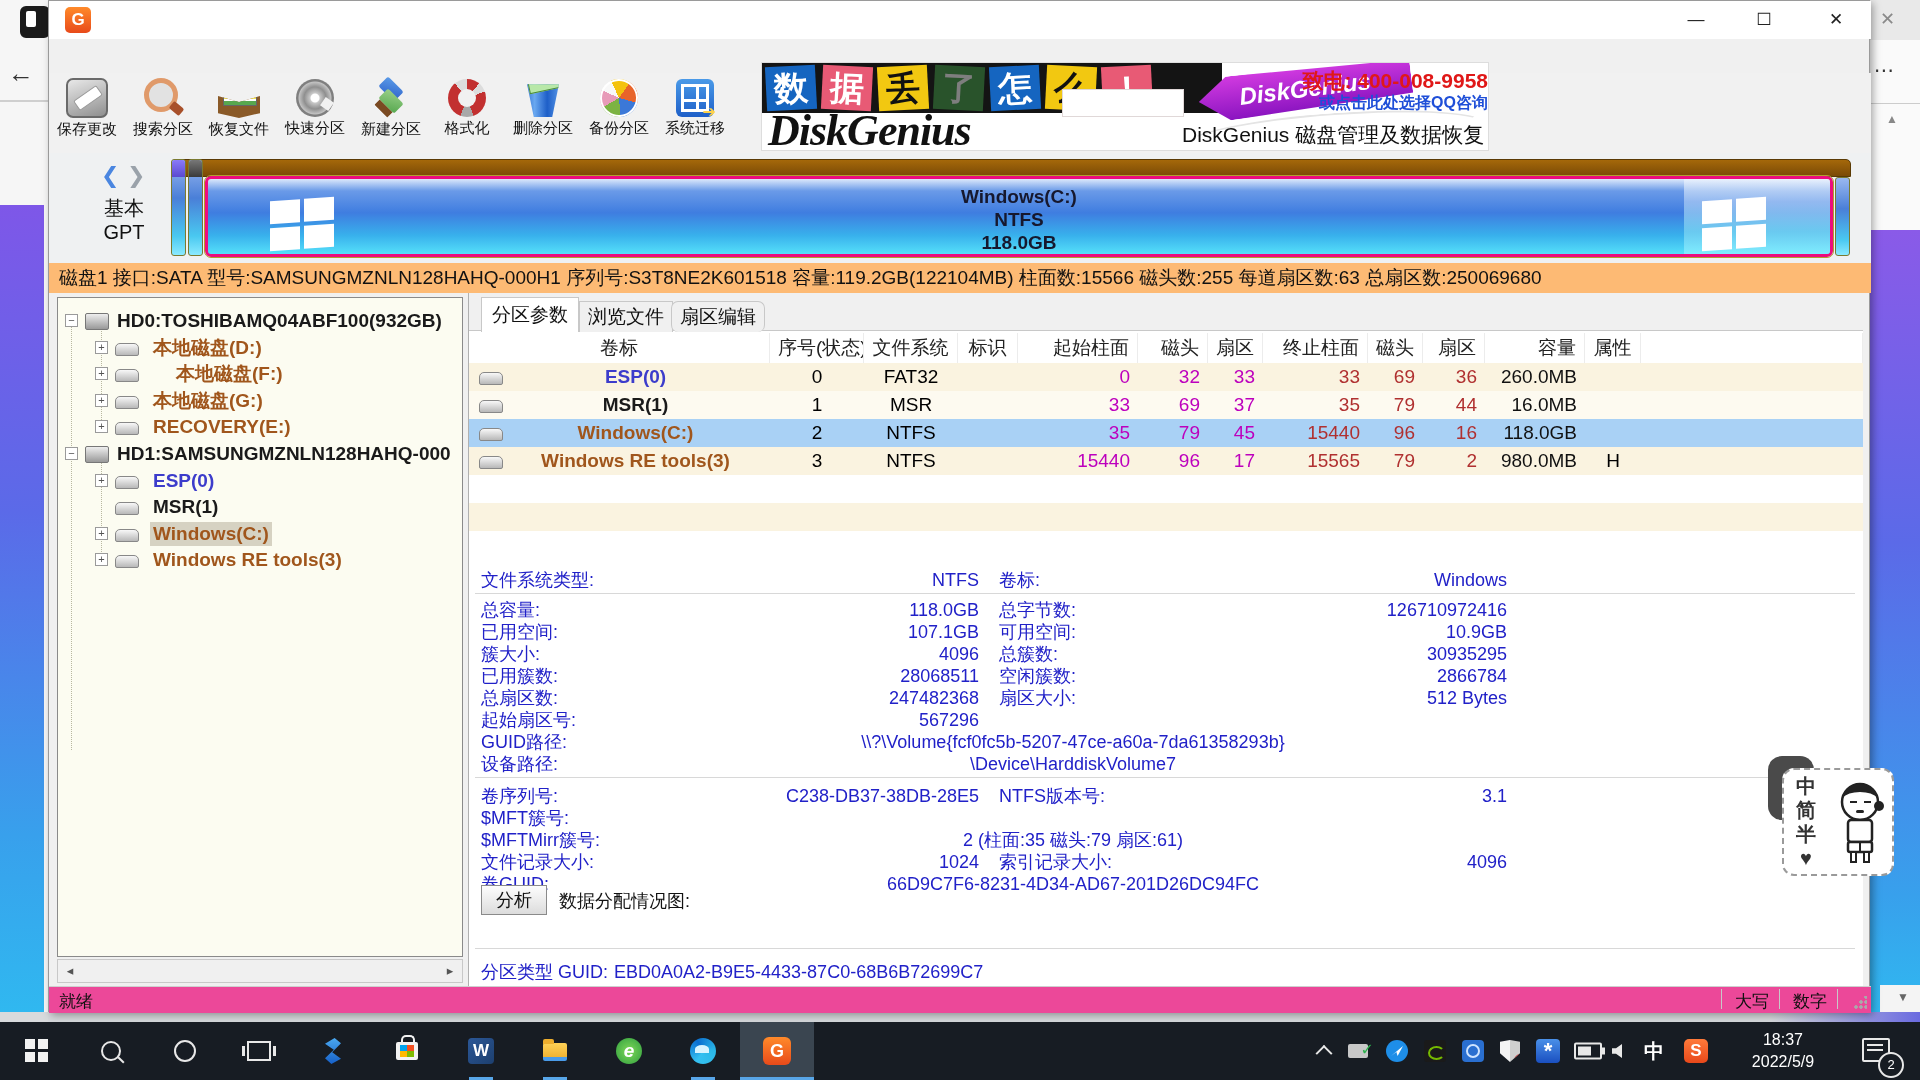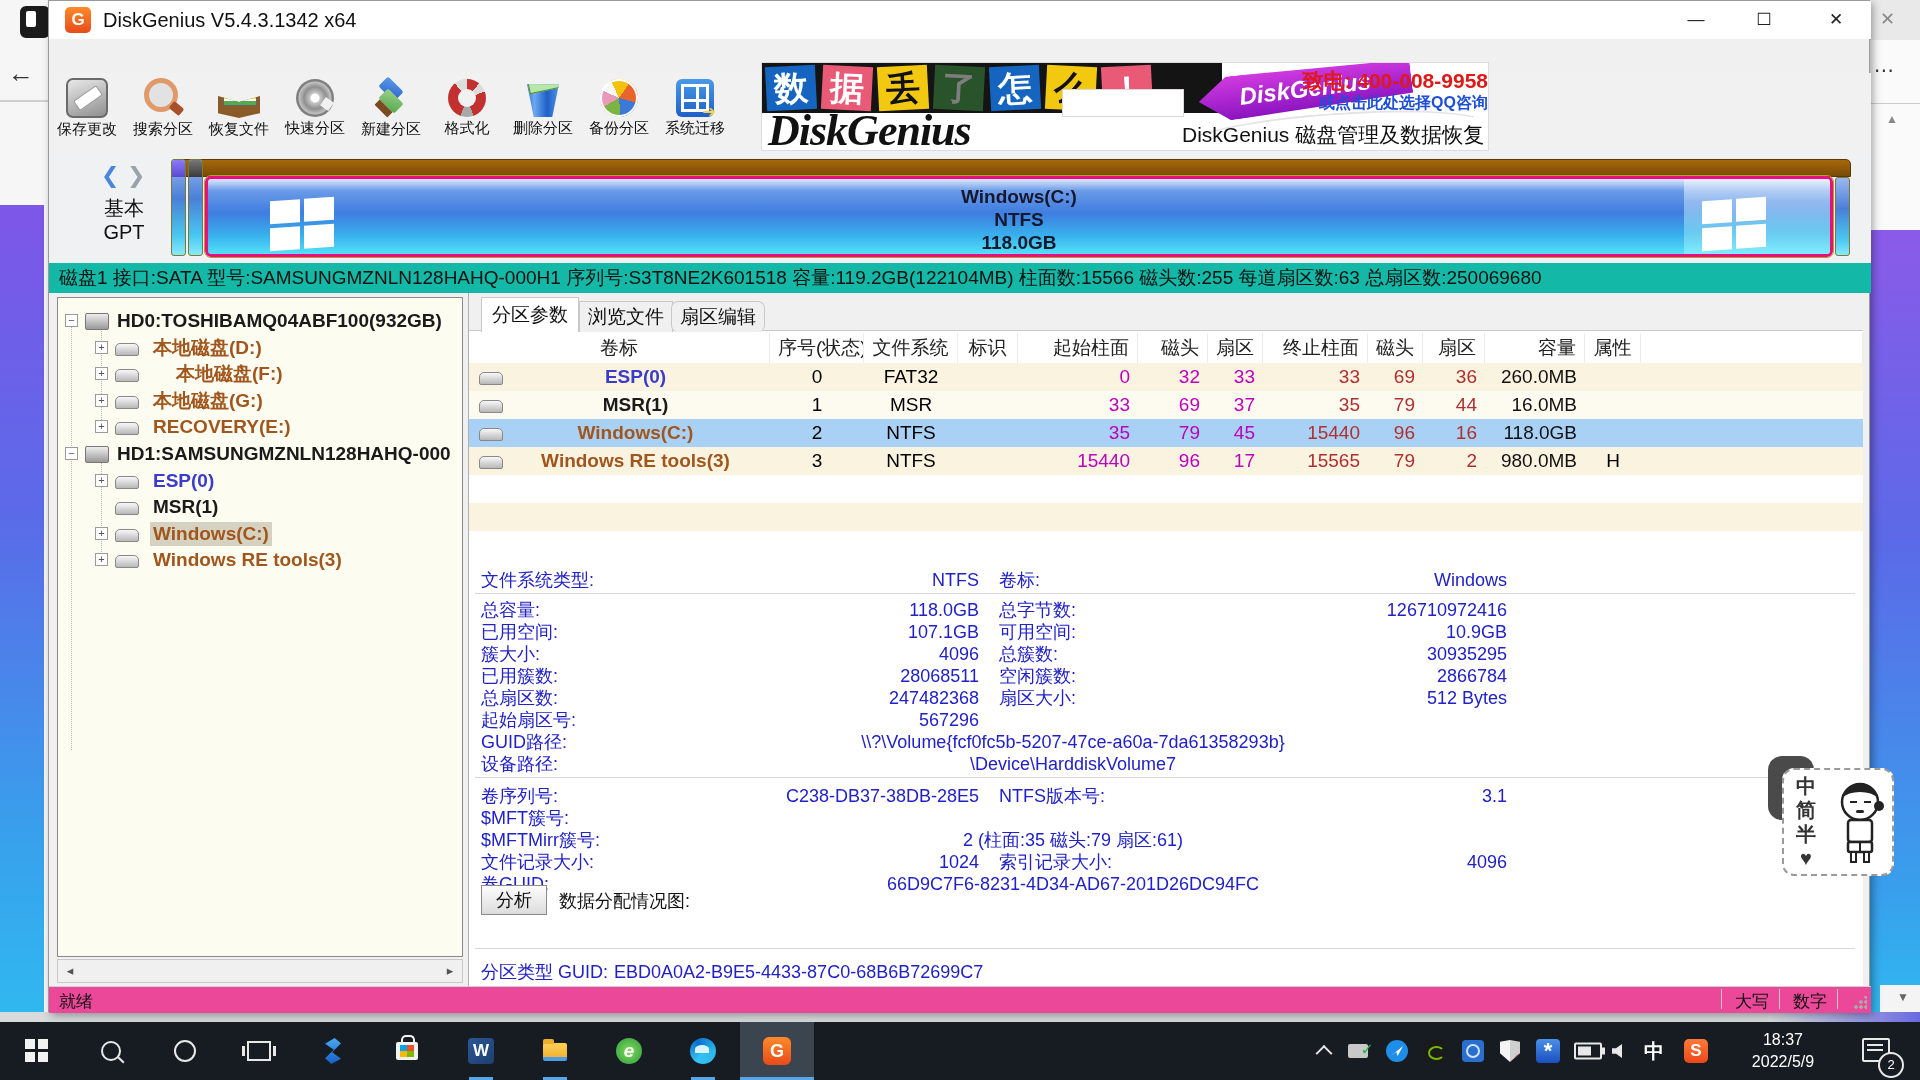--- a/index.html
+++ b/index.html
@@ -99,21 +99,21 @@
   #bar-main{position:absolute;left:34px;top:17px;width:1628px;height:81px;box-sizing:border-box;
     border:3px solid #ec0c7e;border-radius:6px;outline:1px solid #b0a030;
     background:linear-gradient(180deg,#dce8fb 0%,#6a9ae8 16%,#3f7de0 45%,#38b0ec 75%,#55e0fa 100%);}
   #bar-free{position:absolute;right:0;top:0;width:9%;height:100%;background:linear-gradient(180deg,#eef4fd 0%,#a8c8f4 30%,#7ad4f2 70%,#8df0ff 100%);opacity:.75;border-radius:0 3px 3px 0;}
   .winlogo{position:absolute;top:20px;width:64px;height:52px;transform:skewY(-4deg);display:grid;grid-template-columns:30px 30px;grid-template-rows:23px 23px;gap:4px;}
   .winlogo div{background:#fff;}
   #logo-l{left:62px;} #logo-r{left:1494px;}
   #bar-text{position:absolute;left:0;top:6px;width:100%;text-align:center;color:#16182e;font-weight:600;font-size:19px;line-height:23px;}
 
   
-  #diskinfo{position:absolute;left:0;top:262px;width:1822px;height:30px;background:#14b8a6;font-size:19px;color:#111;line-height:30px;padding-left:10px;box-sizing:border-box;}
+  #diskinfo{position:absolute;left:0;top:262px;width:1822px;height:30px;background:#fdba74;font-size:19px;color:#111;line-height:30px;padding-left:10px;box-sizing:border-box;}
 
   
   #treebox{position:absolute;left:8px;top:296px;width:406px;height:660px;background:#fcfcf1;border:1px solid #8a8a8a;box-sizing:border-box;overflow:hidden;}
   .guide{position:absolute;border-left:1px dotted #b8b8a0;width:0;}
   .trow{position:absolute;left:0;width:100%;height:26px;font-size:19px;font-weight:bold;white-space:nowrap;}
   .texp{position:absolute;top:6px;width:13px;height:13px;background:#fff;border:1px solid #9a9a9a;box-sizing:border-box;
     font-size:11px;line-height:10px;text-align:center;color:#555;font-weight:normal;}
   .tico-disk{position:absolute;top:5px;width:22px;height:15px;background:linear-gradient(180deg,#eee,#999);border:1px solid #777;border-radius:2px;}
   .tico-part{position:absolute;top:8px;width:22px;height:11px;background:linear-gradient(180deg,#f8f8f8,#b8b8b8);border:1px solid #888;border-radius:5px 5px 2px 2px;}
   .tlabel{position:absolute;top:1px;line-height:24px;padding:0 3px;}
@@ -245,21 +245,20 @@
     <div class="wall"></div>
     <div class="sDownBox">
       <div class="sDown">▼</div>
     </div>
   </div>
   <div id="deskstrip"></div>
 
   <div id="dgwin">
     <div id="titlebar">
       <div id="app-icon">G</div>
-      <div id="title-text">DiskGenius V5.4.3.1342 x64</div>
       <div class="wbtn" id="btn-min">—</div>
       <div class="wbtn" id="btn-max">☐</div>
       <div class="wbtn" id="btn-close">✕</div>
     </div>
 
 
     <div id="toolbar"><div class="tb-btn"><div class="tb-ico ic-save"></div><div class="tb-label">保存更改</div></div><div class="tb-btn"><div class="tb-ico ic-search"></div><div class="tb-label">搜索分区</div></div><div class="tb-btn"><div class="tb-ico ic-recover"></div><div class="tb-label">恢复文件</div></div><div class="tb-btn"><div class="tb-ico ic-quick"></div><div class="tb-label">快速分区</div></div><div class="tb-btn"><div class="tb-ico ic-new"></div><div class="tb-label">新建分区</div></div><div class="tb-btn"><div class="tb-ico ic-format"></div><div class="tb-label">格式化</div></div><div class="tb-btn"><div class="tb-ico ic-delete"></div><div class="tb-label">删除分区</div></div><div class="tb-btn"><div class="tb-ico ic-backup"></div><div class="tb-label">备份分区</div></div><div class="tb-btn"><div class="tb-ico ic-migrate"></div><div class="tb-label">系统迁移</div></div></div>
 
     <div id="banner">
       <div class="darkstrip"></div>

